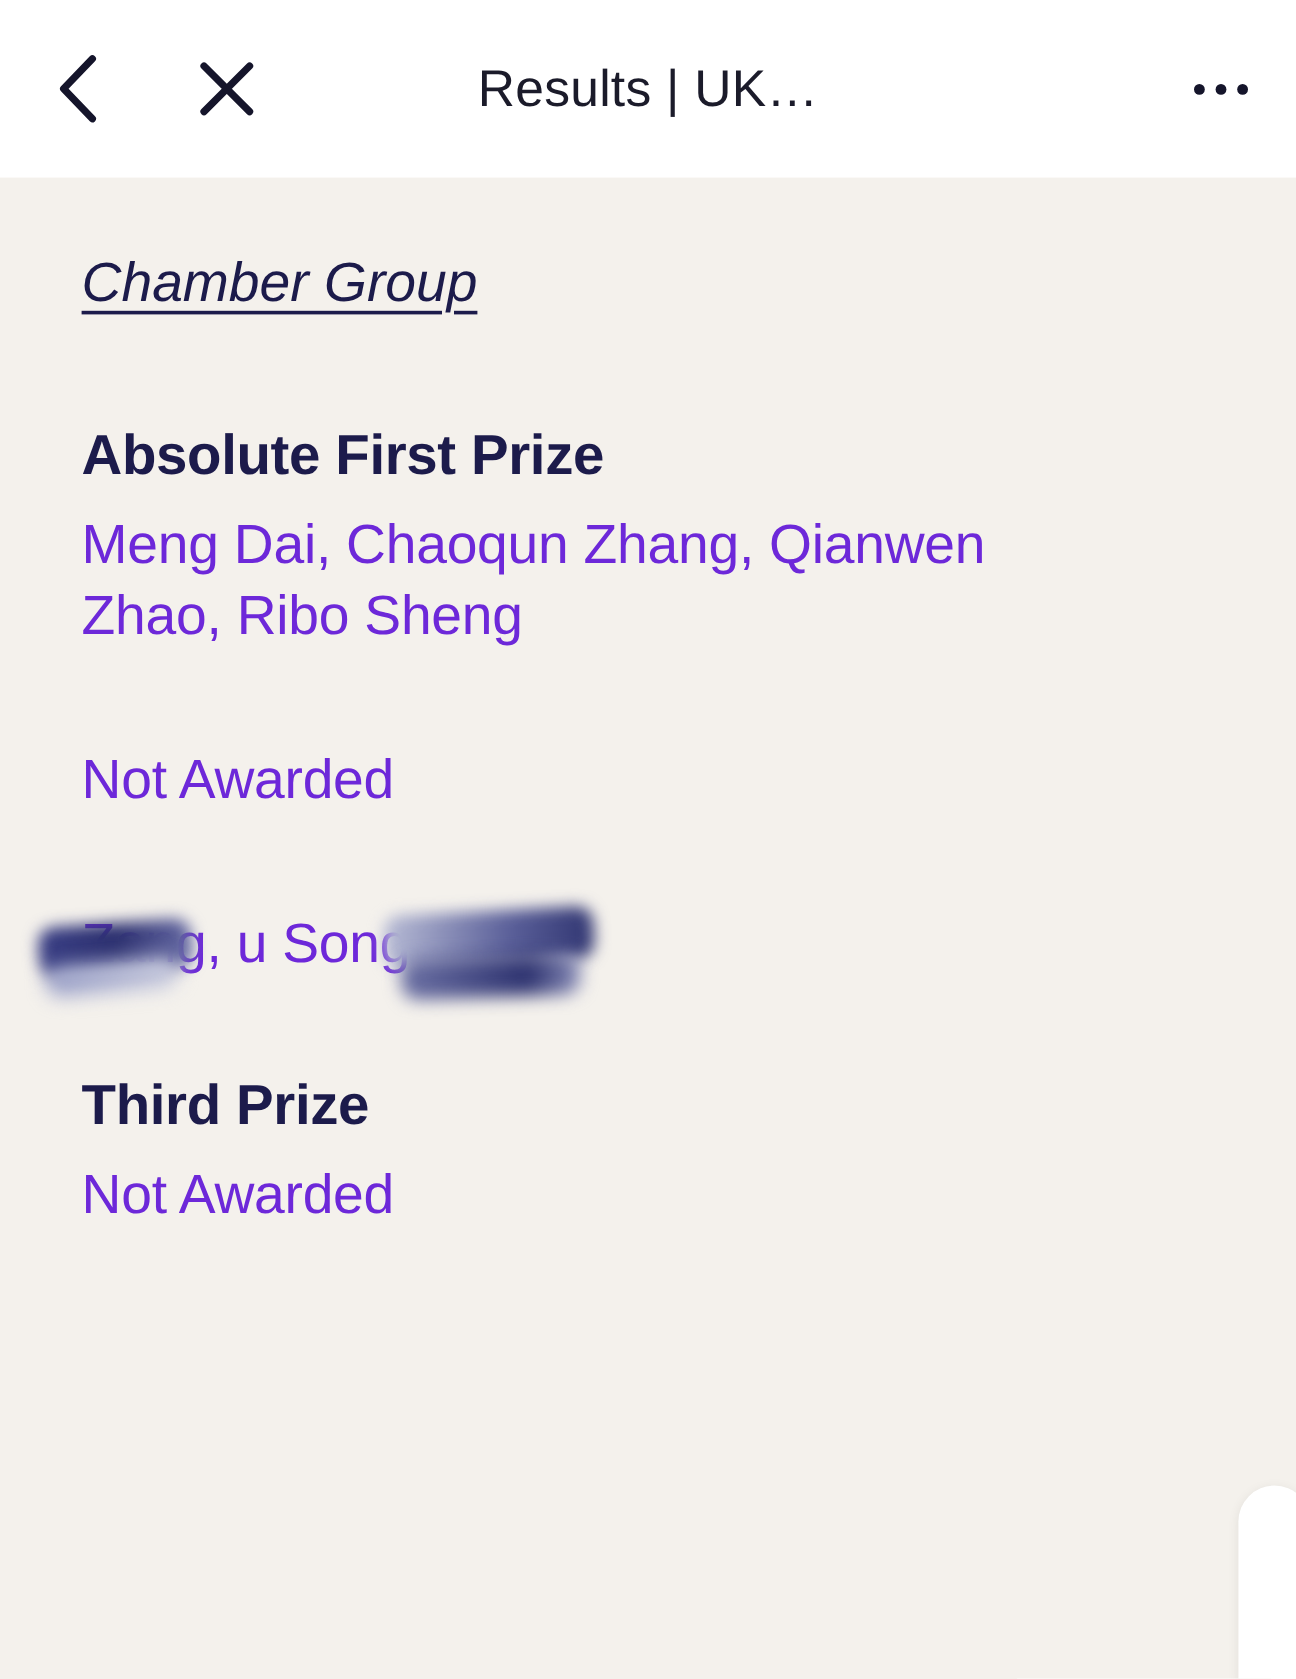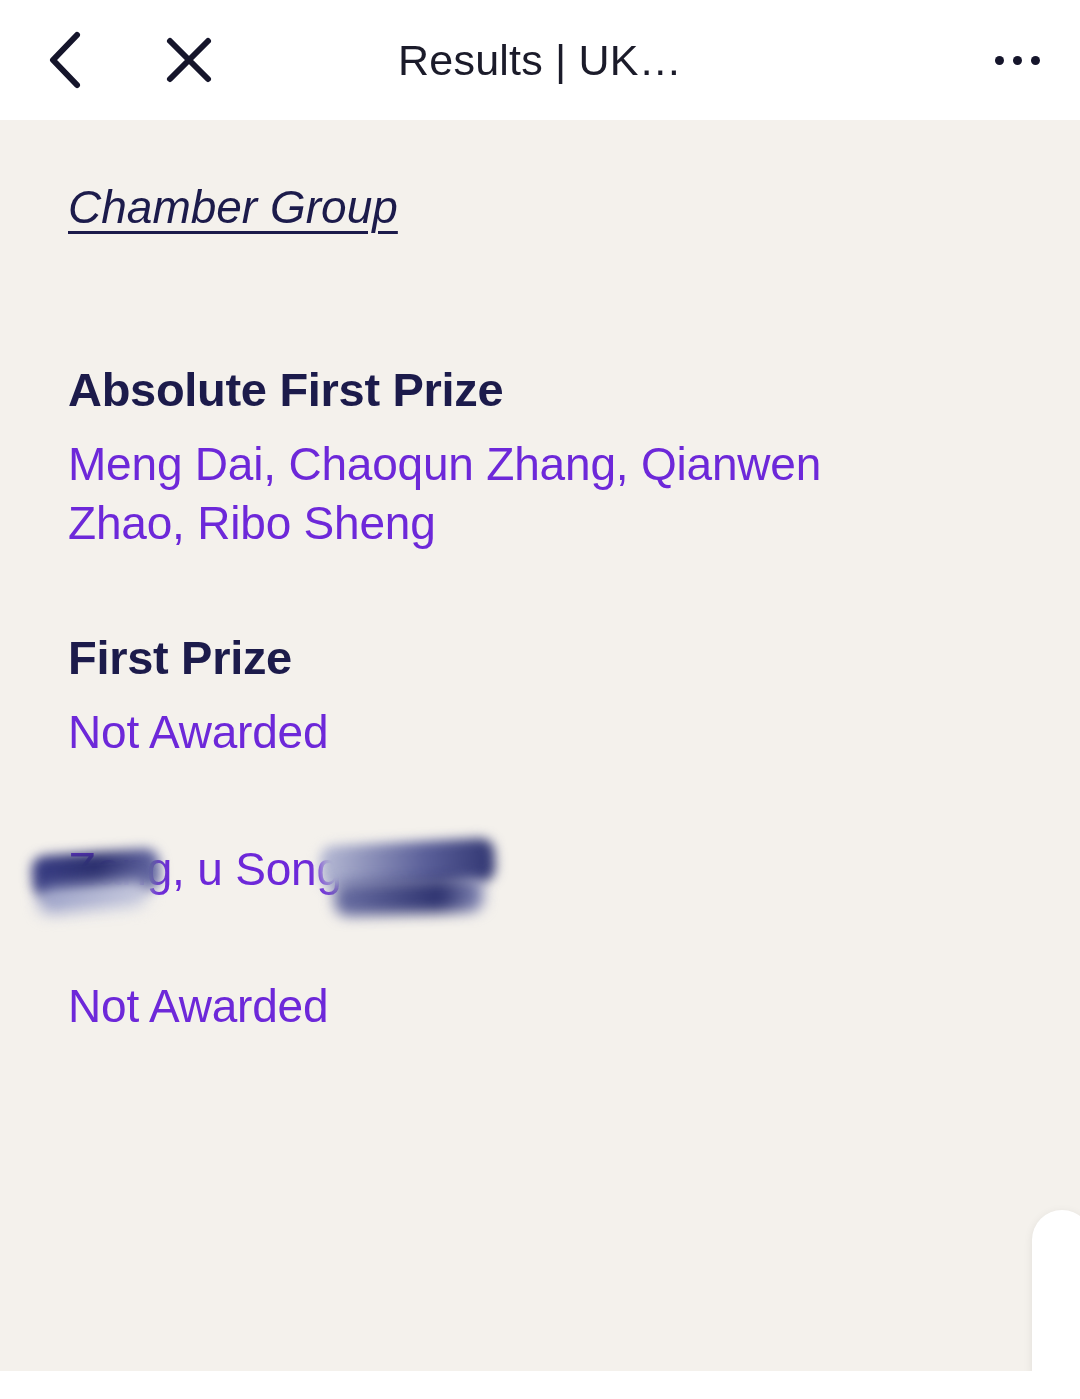--- a/index.html
+++ b/index.html
@@ -11,21 +11,21 @@
     width: 1080px;
     height: 1399px;
     font-family: "Liberation Sans", sans-serif;
     overflow: hidden;
     position: relative;
   }
 
   
   .navbar {
     position: relative;
-    height: 120px;
+    height: 148px;
     background: #ffffff;
     display: flex;
     align-items: center;
     box-sizing: border-box;
     padding: 0 34px;
   }
   .nav-left {
     display: flex;
     align-items: center;
     gap: 62px;
@@ -89,21 +89,21 @@
     text-decoration: underline;
     text-underline-offset: 8px;
     text-decoration-thickness: 3px;
     cursor: pointer;
     margin-bottom: 10px;
   }
 
   .award {
     margin-top: 78px;
   }
-  .award:first-of-type { margin-top: 119px; }
+  .award:first-of-type { margin-top: 80px; }
 
   .award-title {
     font-size: 47px;
     font-weight: 700;
     color: #1c1b4b;
     line-height: 1.15;
     letter-spacing: -0.3px;
   }
   .award-names {
     font-size: 46px;
@@ -207,32 +207,32 @@
 <div class="content">
 
   <a class="section-link">Chamber Group</a>
 
   <div class="award">
     <div class="award-title">Absolute First Prize</div>
     <div class="award-names">Meng Dai, Chaoqun Zhang, Qianwen Zhao, Ribo Sheng</div>
   </div>
 
   <div class="award">
-    <div class="award-title">First Prize</div>
     <div class="award-names">Not Awarded</div>
   </div>
 
   <div class="award">
     <div class="award-names redacted-line">
       <span class="redact a"></span>
       <span class="redact a2"></span>
       <span class="redact b"></span>
       <span class="redact b2"></span>
       <span>Zang,  u Song</span>
     </div>
   </div>
 
   <div class="award">
+    <div class="award-title">Third Prize</div>
     <div class="award-names">Not Awarded</div>
   </div>
 
   <div class="edge-card"></div>
 </div>
 
 </body></html>

